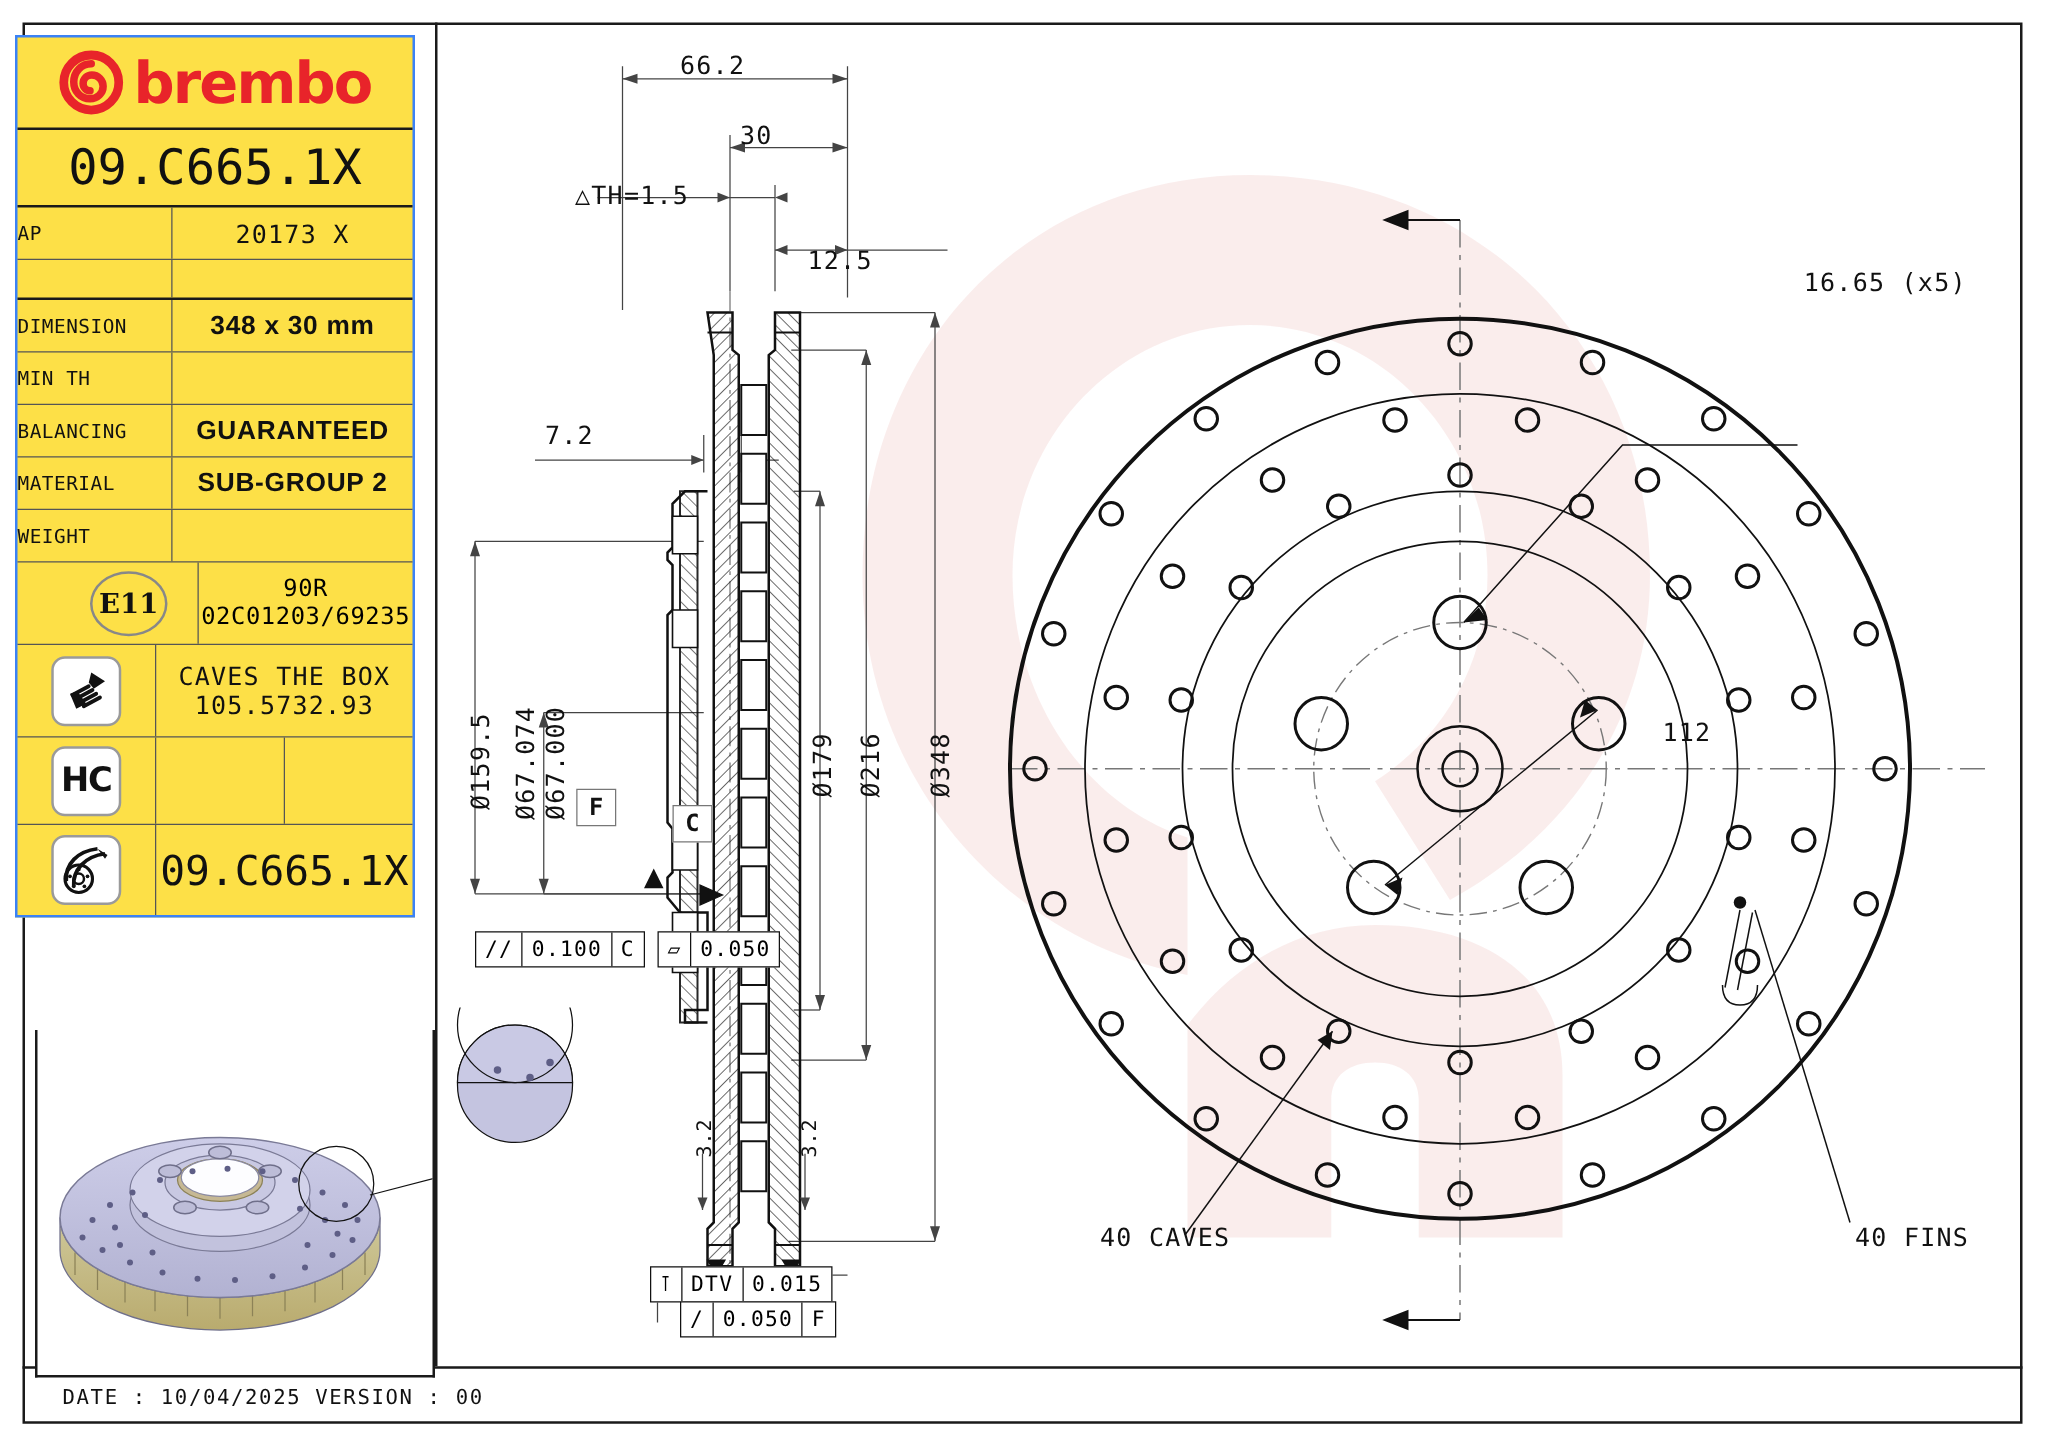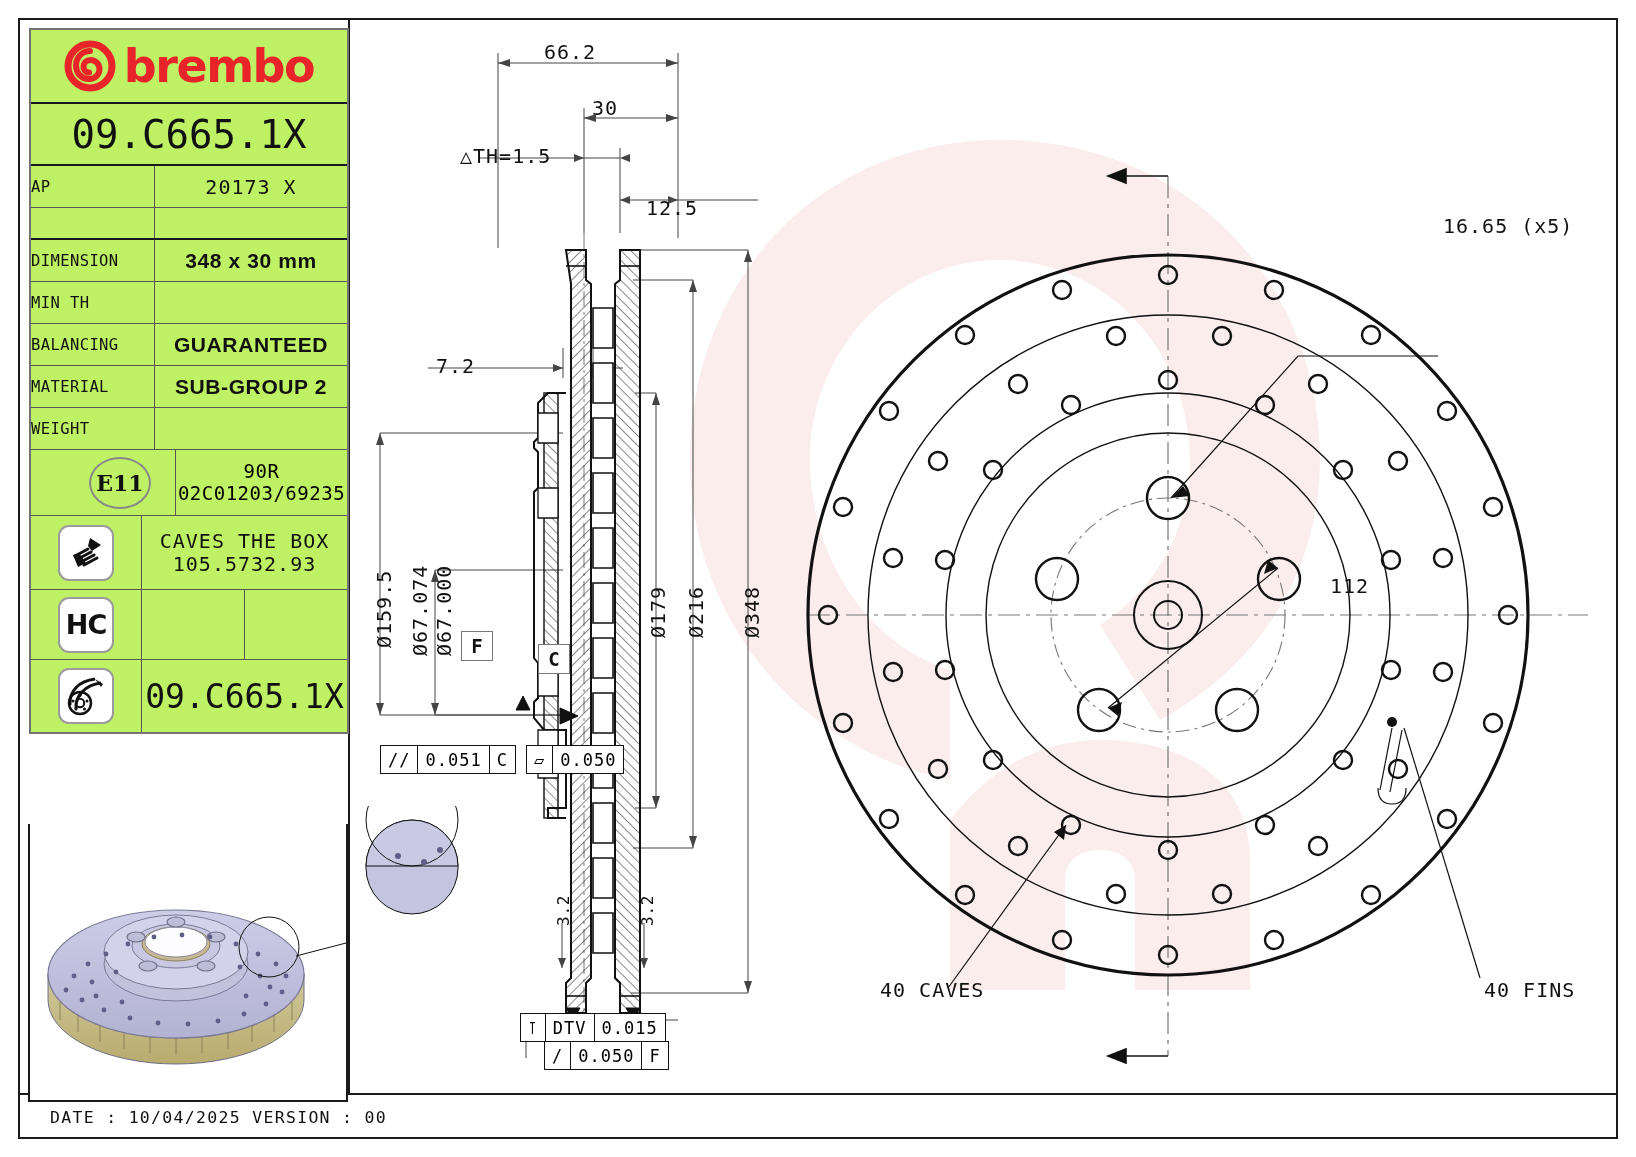--- a/index.html
+++ b/index.html
@@ -6,21 +6,21 @@
   body{width:1636px;height:1157px;font-family:"DejaVu Sans Mono",monospace;overflow:hidden;}
   #page{position:relative;width:1636px;height:1157px;background:#fff;}
 
   
   .watermark{position:absolute;left:520px;top:60px;width:900px;height:1000px;opacity:.20;pointer-events:none;}
 
   
   .outer-frame{position:absolute;left:18px;top:18px;width:1600px;height:1121px;border:2px solid #1a1a1a;box-sizing:border-box;}
 
   
-  .info-table{position:absolute;left:29px;top:28px;width:320px;border:2px solid #737373;box-sizing:border-box;background:#bef264;}
+  .info-table{position:absolute;left:12px;top:28px;width:320px;border:2px solid #3b82f6;box-sizing:border-box;background:#fde047;}
   .row{display:flex;border-bottom:1px solid #555;box-sizing:border-box;}
   .row:last-child{border-bottom:none;}
   .cell-l{width:124px;border-right:1px solid #555;display:flex;align-items:center;justify-content:flex-start;box-sizing:border-box;}
   .cell-r{flex:1;display:flex;align-items:center;justify-content:center;box-sizing:border-box;text-align:center;}
   .lbl{font-size:15.5px;letter-spacing:.4px;color:#111;}
   .val{font-size:21px;letter-spacing:.6px;color:#111;font-family:"Liberation Sans",sans-serif;font-weight:600;}
   .valm{font-size:20px;letter-spacing:1px;color:#111;}
 
   .logo-row{height:74px;display:flex;align-items:center;justify-content:center;border-bottom:2px solid #1a1a1a;gap:8px;}
   .brembo-word{font-family:"DejaVu Sans",sans-serif;font-size:46px;font-weight:700;color:#e8242a;letter-spacing:-1.5px;line-height:1;}
@@ -454,39 +454,39 @@
         </g>
         <polygon points="218,990 232,990 225,1002" fill="#111"></polygon>
         <polygon points="278,990 292,990 285,1002" fill="#111"></polygon>
       </g>
     </svg>
 
     <div class="dtxt s20" style="left:196px;top:22px">66.2</div>
     <div class="dtxt s20" style="left:244px;top:78px">30</div>
     <div class="dtxt s20" style="left:112px;top:126px">△TH=1.5</div>
     <div class="dtxt s20" style="left:298px;top:178px">12.5</div>
-    <div class="dtxt s20" style="left:88px;top:336px">7.2</div>
+    <div class="dtxt s20" style="left:88px;top:318px">7.2</div>
 
     <div class="dtxt s20 rot" style="left:24px;top:630px">Ø159.5</div>
     <div class="dtxt s20 rot" style="left:60px;top:638px">Ø67.074</div>
     <div class="dtxt s20 rot" style="left:84px;top:638px">Ø67.000</div>
 
     <div class="dtxt s20 rot" style="left:298px;top:620px">Ø179</div>
     <div class="dtxt s20 rot" style="left:336px;top:620px">Ø216</div>
     <div class="dtxt s20 rot" style="left:392px;top:620px">Ø348</div>
 
     <div class="dtxt s16 rot" style="left:206px;top:908px">3.2</div>
     <div class="dtxt s16 rot" style="left:290px;top:908px">3.2</div>
 
     <div class="datum" style="left:113px;top:613px">F</div>
     <div class="datum" style="left:190px;top:626px">C</div>
 
     <div class="gdt" style="left:32px;top:727px">
       <div>//</div>
-      <div>0.051</div>
+      <div>0.100</div>
       <div>C</div>
     </div>
 
     <div class="gdt" style="left:178px;top:727px">
       <div>▱</div>
       <div>0.050</div>
     </div>
 
     <div class="gdt" style="left:172px;top:995px">
       <div>⊺</div>

